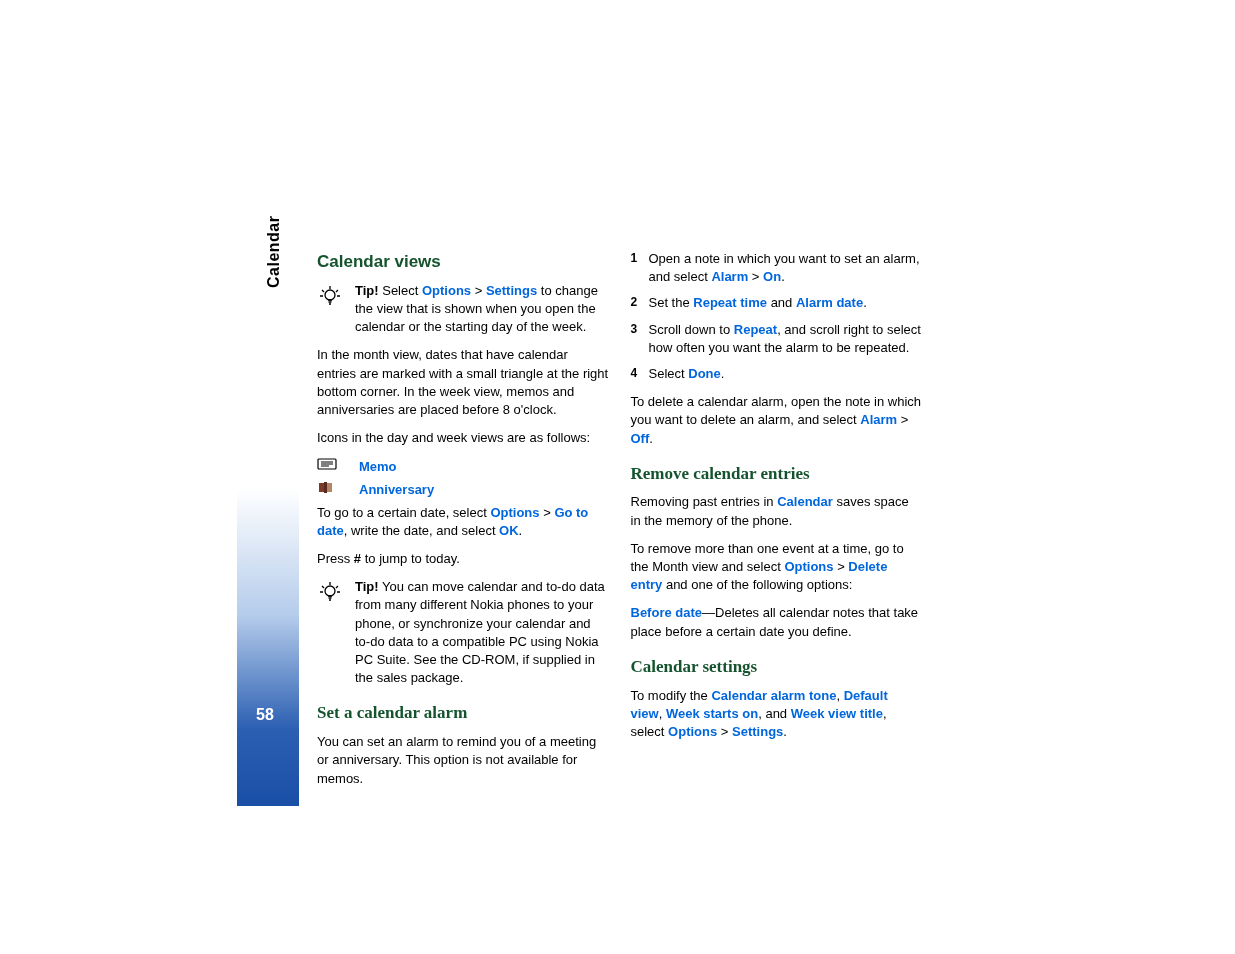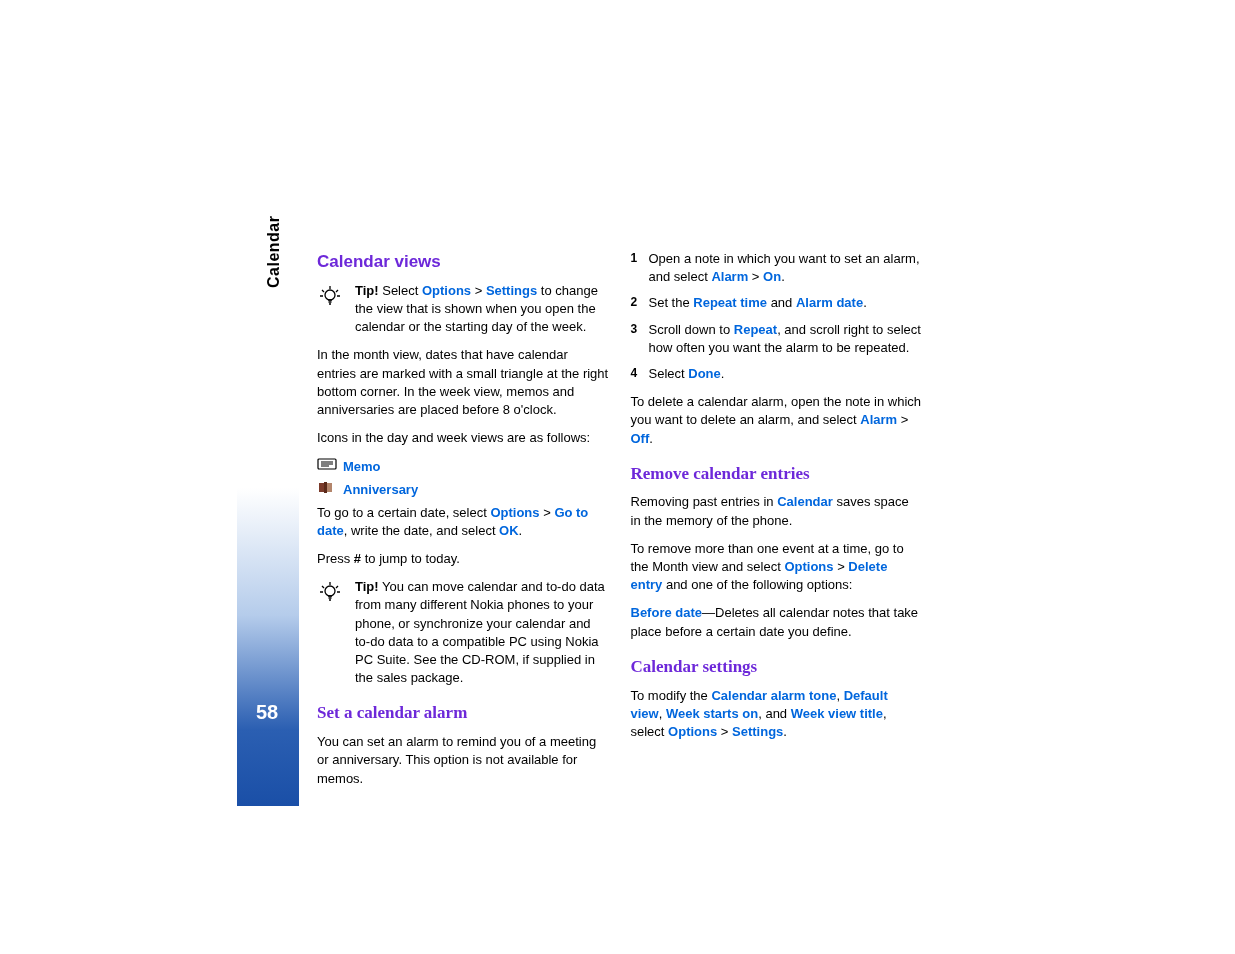--- a/index.html
+++ b/index.html
@@ -37,21 +37,21 @@
     transform-origin: left top;
     font-size: 16px;
     font-weight: bold;
     color: #000;
     letter-spacing: 0.5px;
   }
   .page-number {
     position: absolute;
     left: 19px;
     bottom: 82px;
-    font-size: 20px;
+    font-size: 16px;
     font-weight: bold;
     color: #fff;
   }
   .content {
     position: absolute;
     left: 80px;
     top: 80px;
     width: 605px;
   }
   .columns {
@@ -59,39 +59,39 @@
     gap: 22px;
   }
   .col {
     flex: 1;
     line-height: 1.4;
   }
   h2 {
     font-size: 17px;
     font-weight: bold;
     margin: 0 0 8px 0;
-    color: #6d28d9;
+    color: #14532d;
   }
   h2.spaced-top { margin-top: 14px; font-family: Liberation Serif, serif; }
   p { margin: 0 0 10px 0; }
   .tip-row {
     display: flex;
     gap: 12px;
     margin-bottom: 10px;
   }
   .tip-icon {
     flex: 0 0 26px;
     padding-top: 2px;
   }
   .tip-icon svg { display: block; }
   .tip-text { flex: 1; }
   .icon-line {
     display: flex;
     align-items: flex-end;
-    gap: 6px;
+    gap: 22px;
     margin: 4px 0;
   }
   .link { color: #0066dd; font-weight: bold; }
   ol.steps {
     list-style: none;
     padding: 0;
     margin: 0 0 10px 0;
     counter-reset: step;
   }
   ol.steps > li {

